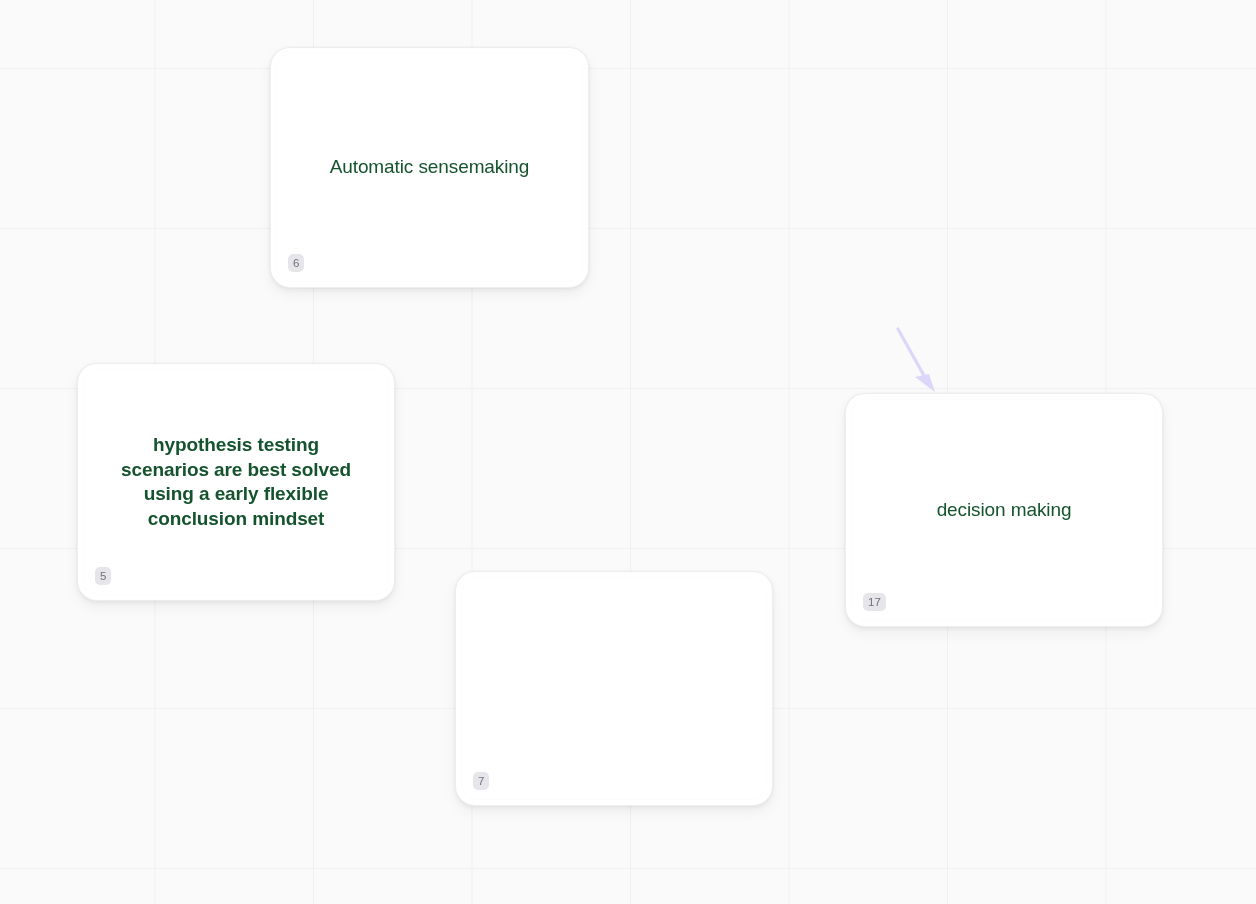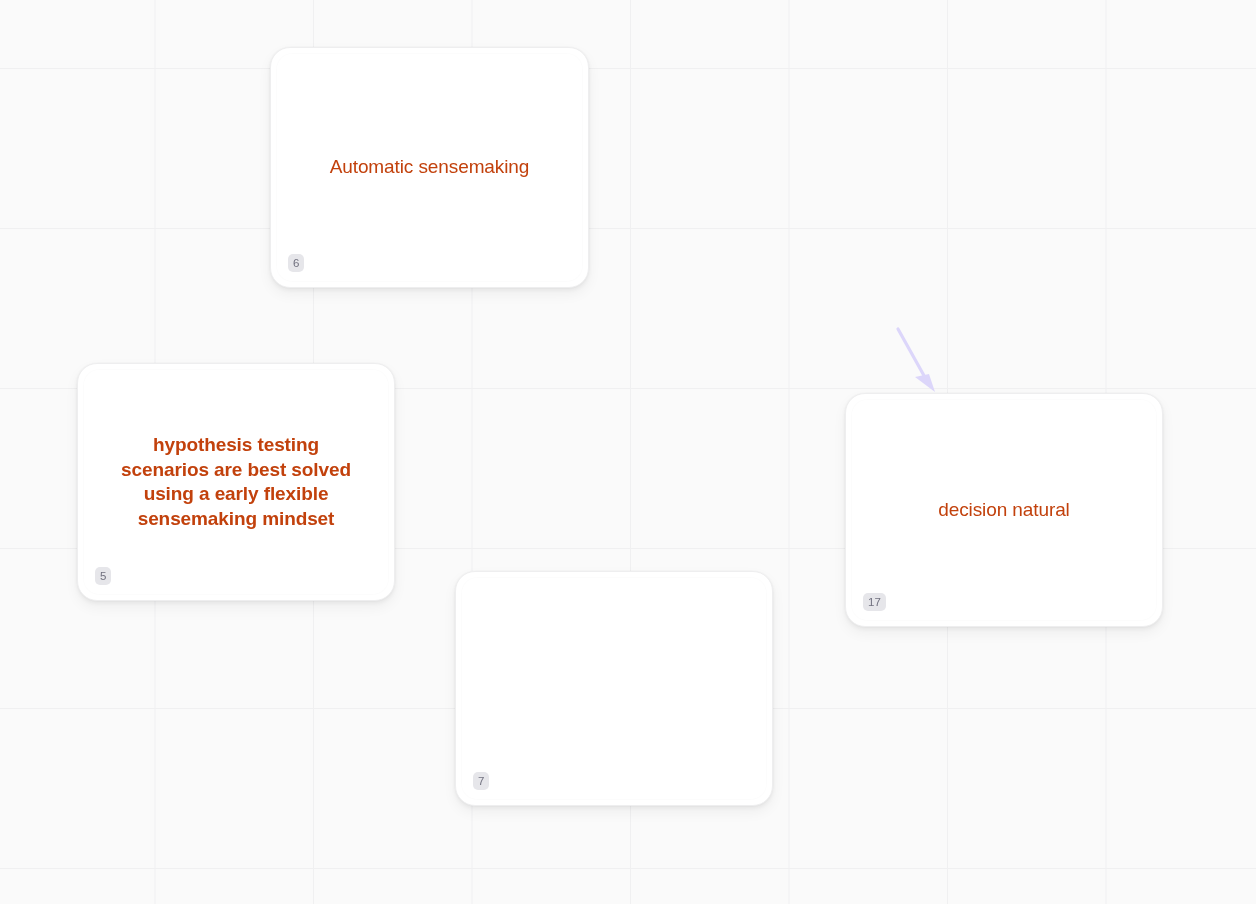--- a/index.html
+++ b/index.html
@@ -65,21 +65,21 @@
     justify-content: center;
     overflow: hidden;
   }
 
   .node-label {
     display: block;
     width: 100%;
     padding: 0 16px;
     box-sizing: border-box;
     text-align: center;
-    color: #c2410c;
+    color: #14532d;
     font-weight: 700;
     font-size: 19px;
     line-height: 24.5px;
     letter-spacing: -0.1px;
     white-space: pre-line;
   }
 
   .node-label.single {
     font-weight: 500;
   }
@@ -120,28 +120,28 @@
       <span class="badge">6</span>
     </div>
   </div>
 
 
   <div class="node" style="left:77px; top:363px; width:318px; height:238px;">
     <div class="node-inner">
       <span class="node-label">hypothesis testing
 scenarios are best solved
 using a early flexible
-sensemaking mindset</span>
+conclusion mindset</span>
       <span class="badge">5</span>
     </div>
   </div>
 
   <div class="node" style="left:845px; top:393px; width:318px; height:234px;">
     <div class="node-inner">
-      <span class="node-label single">decision natural</span>
+      <span class="node-label single">decision making</span>
       <span class="badge">17</span>
     </div>
   </div>
 
   <div class="node" style="left:455px; top:571px; width:318px; height:235px;">
     <div class="node-inner">
       <span class="badge">7</span>
     </div>
   </div>
 

